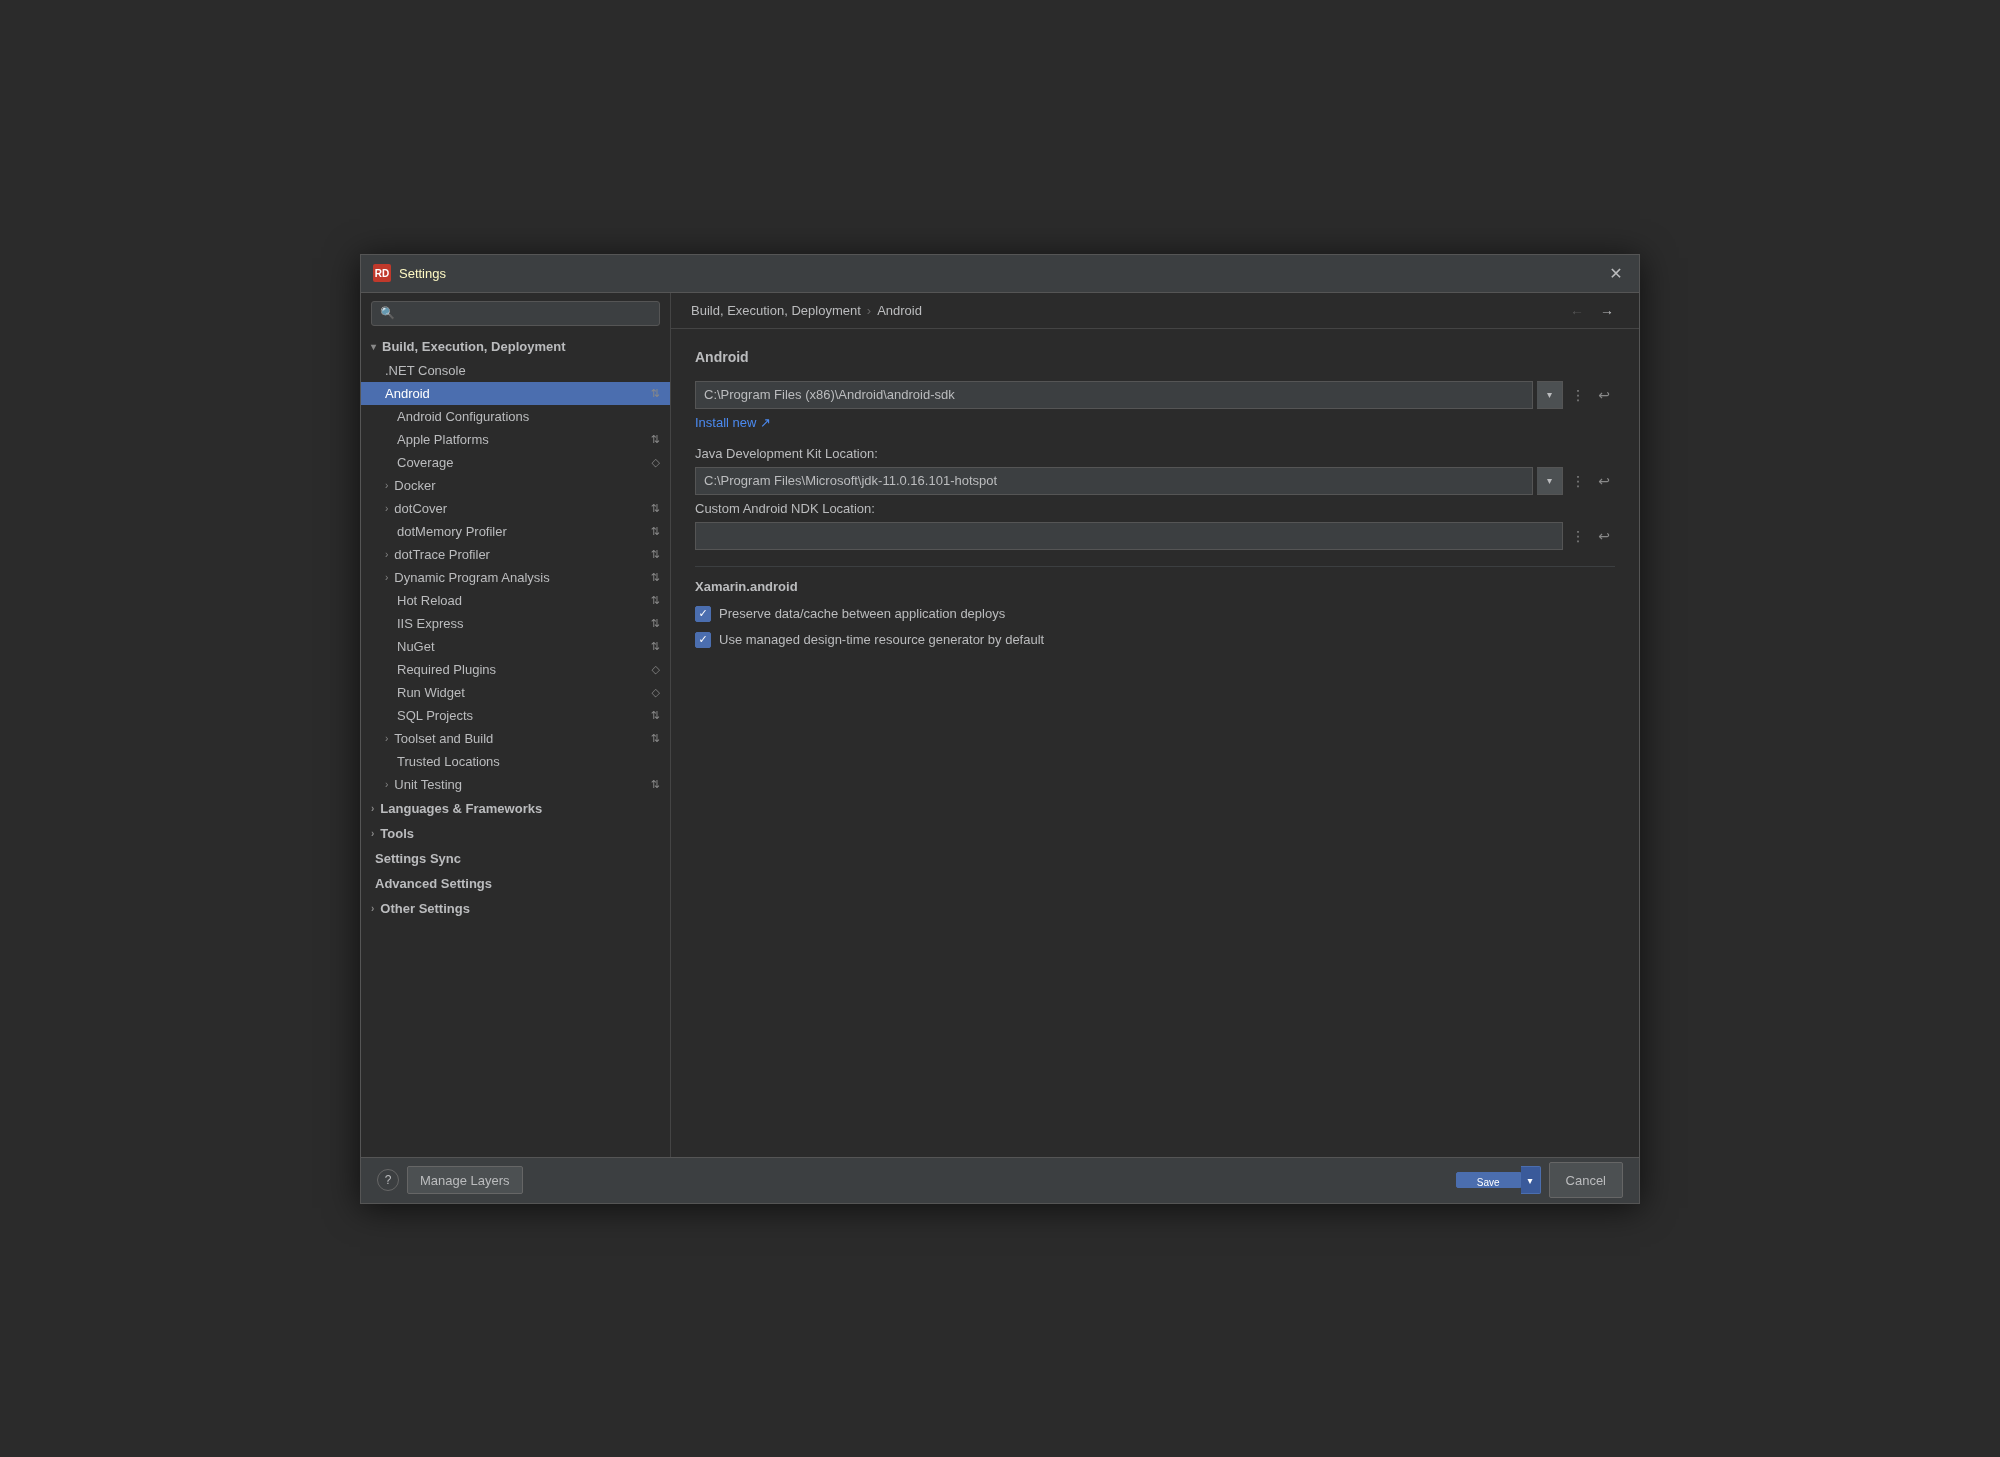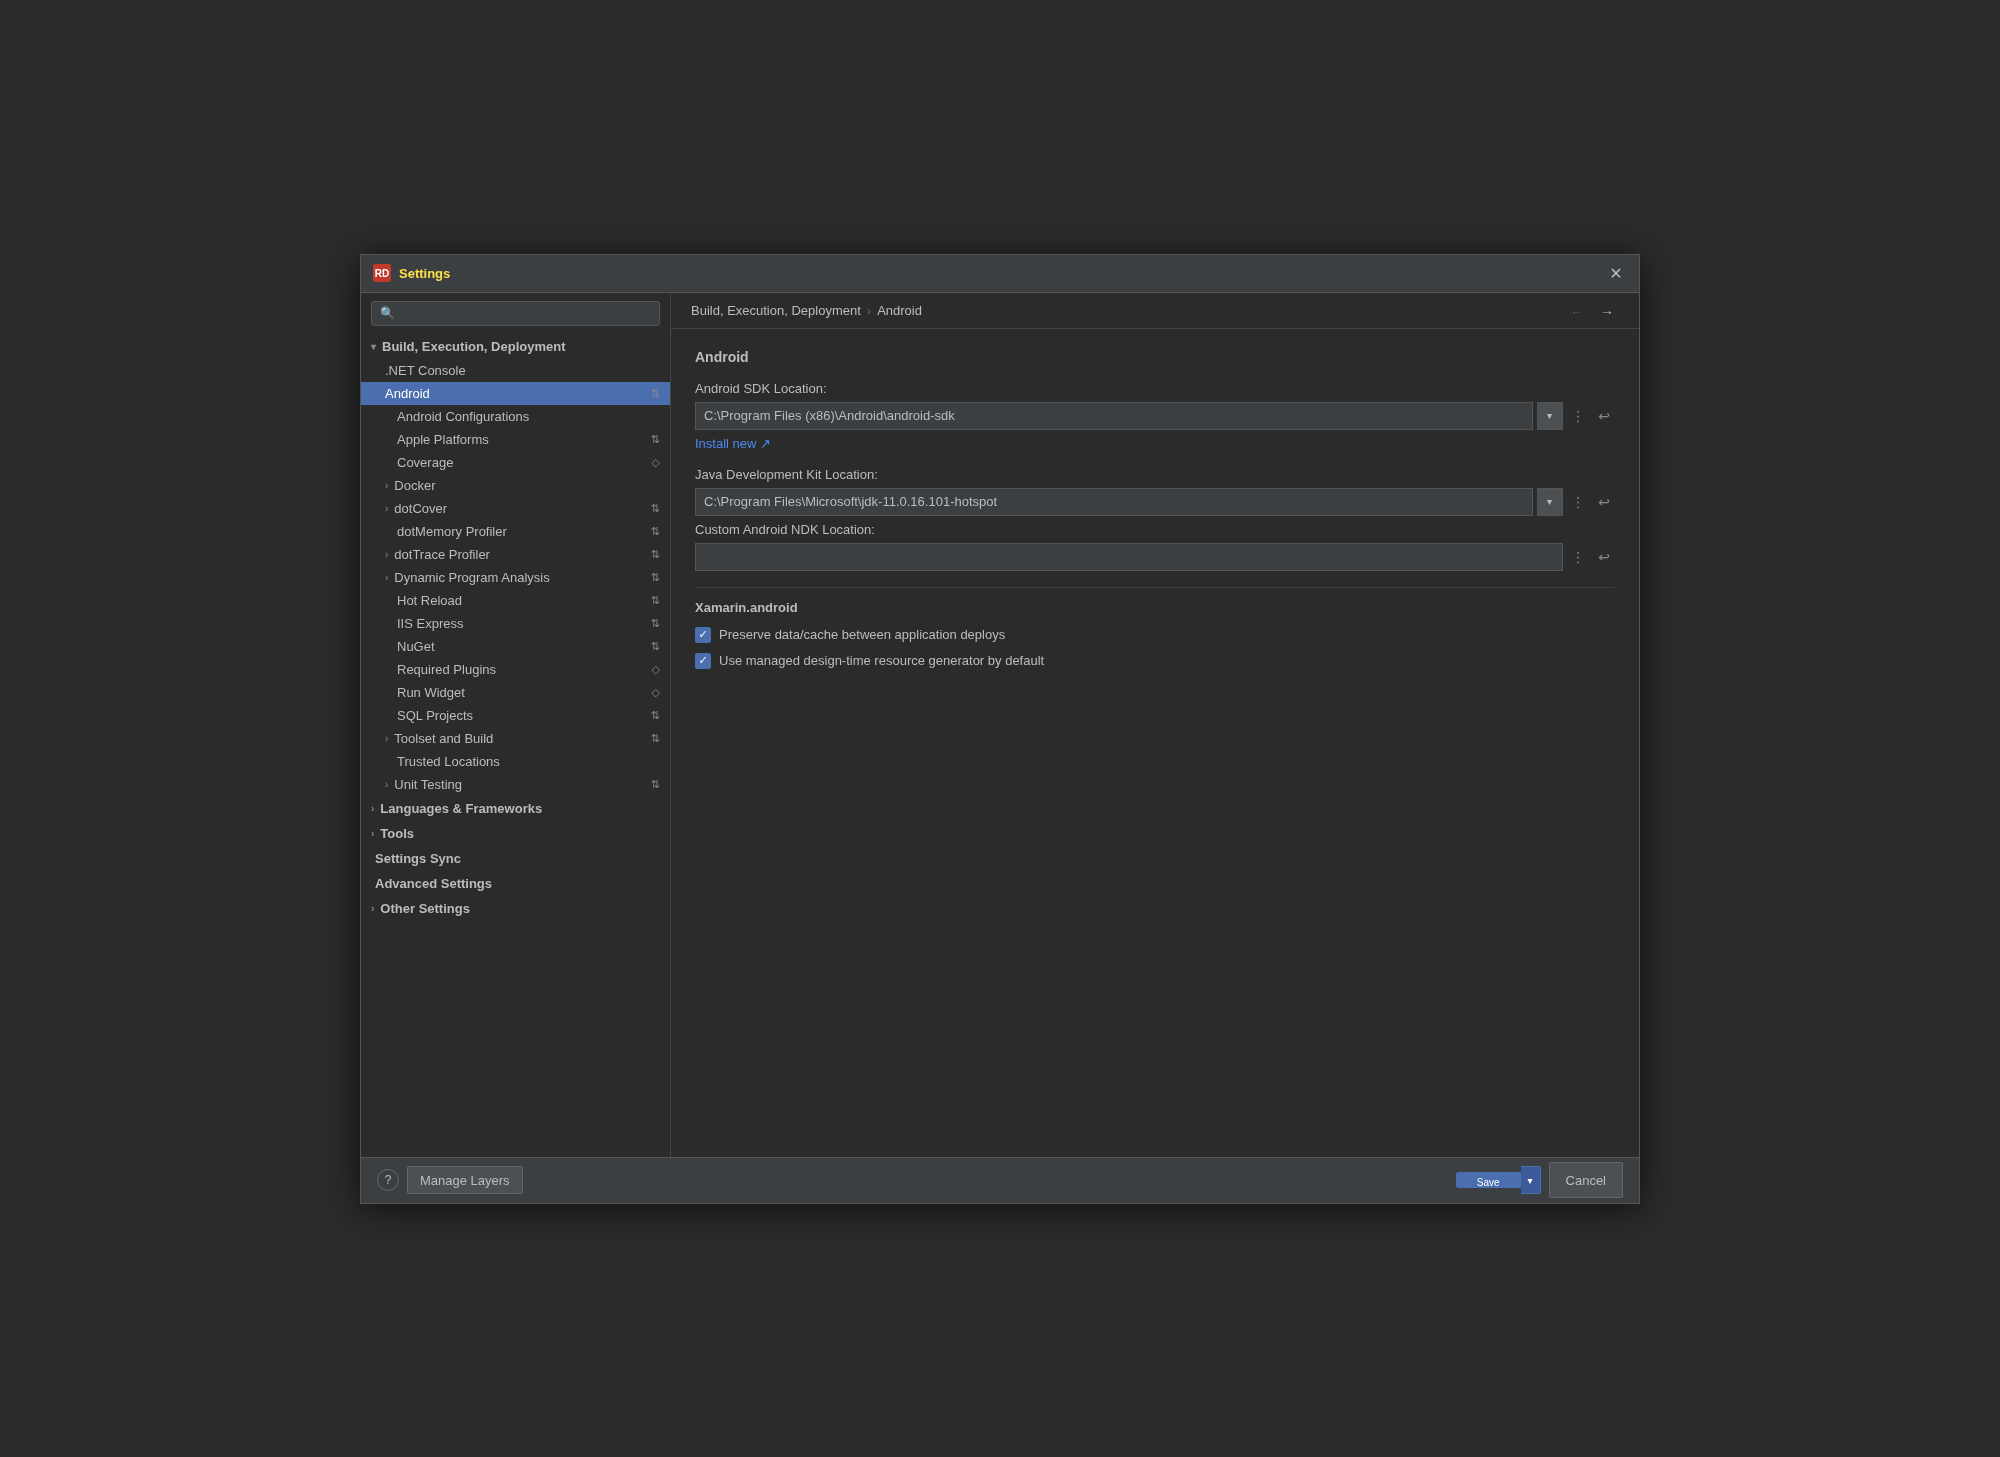--- a/index.html
+++ b/index.html
@@ -41,23 +41,22 @@
       align-items: center;
       justify-content: center;
       margin-right: 8px;
       font-size: 10px;
       font-weight: bold;
       color: white;
       flex-shrink: 0;
     }
     .title-bar-title {
       flex: 1;
-      color: #fde047;
-      font-size: 13px;
-      font-weight: bold;
+      color: #fef9c3;
+      font-size: 13px;
     }
     .title-bar-close {
       width: 22px;
       height: 22px;
       display: flex;
       align-items: center;
       justify-content: center;
       cursor: pointer;
       color: #bbbcbe;
       font-size: 16px;
@@ -566,21 +565,20 @@
           </div>
           <div class="nav-btn">
             <span>→</span>
           </div>
         </div>
       </div>
 
       <div class="content-area">
         <div class="section-title">Android</div>
 
-        <div class="field-label">Android SDK Location:</div>
         <div class="field-row">
           <div class="field-input-wrap">
             <input class="field-input" type="text" value="C:\Program Files (x86)\Android\android-sdk" style="">
           </div>
           <div class="dropdown-btn">▾</div>
           <div class="icon-btn">⋮</div>
           <div class="icon-btn">↩</div>
         </div>
 
         <a class="install-link">

